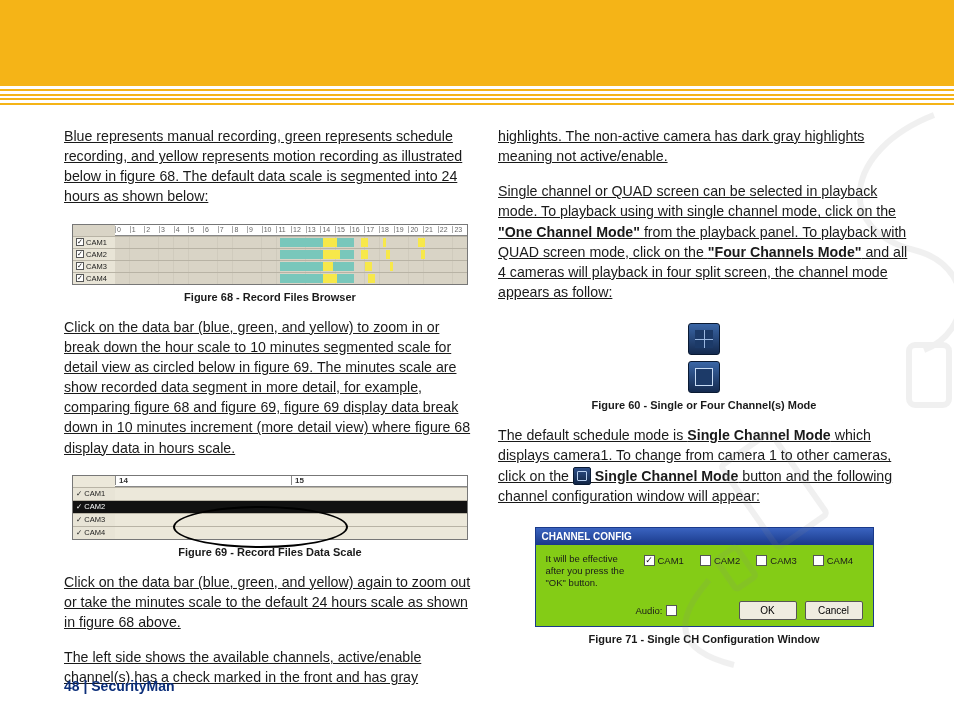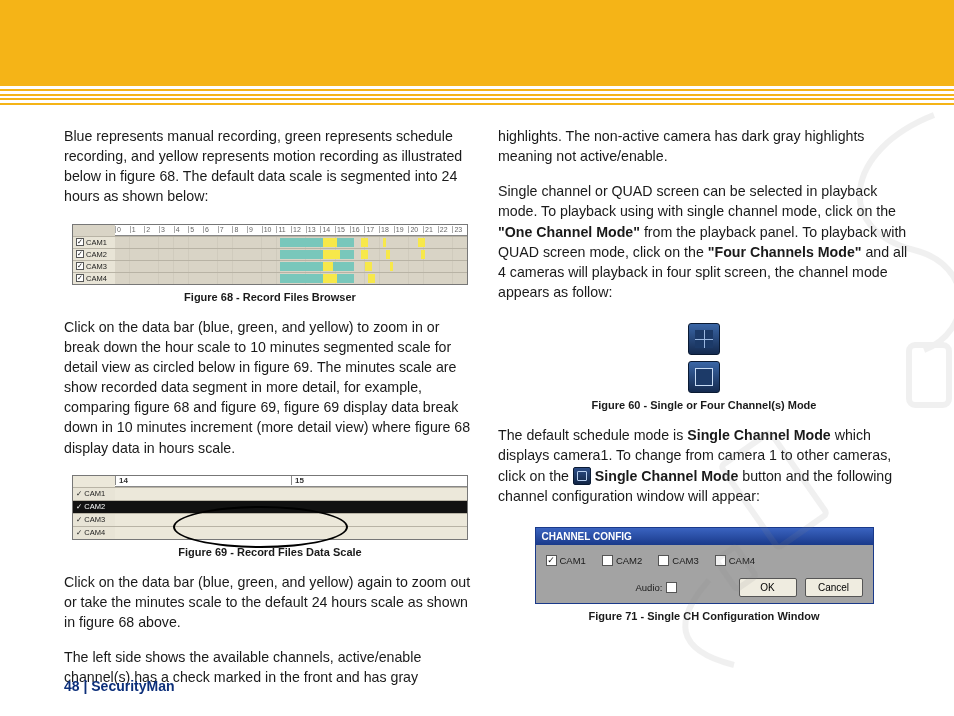--- a/index.html
+++ b/index.html
@@ -31,21 +31,21 @@
   .page {
     display: flex;
     gap: 22px;
     padding: 18px 44px 0 64px;
   }
   .col {
     flex: 1;
     display: flex;
     flex-direction: column;
   }
-  p { line-height: 1.42; margin-bottom: 15px; }
+  p { line-height: 1.42; margin-bottom: 15px; text-decoration: underline; }
   .bold { font-weight: 700; }
   .caption {
     text-align: center;
     font-size: 11px;
     font-weight: 700;
     margin: 4px 0 14px;
   }
   .fig { margin: 2px auto 2px; }
   .inline-icon {
     display: inline-block;
@@ -227,21 +227,21 @@
   .mode-btn .single {
     width: 18px; height: 18px;
     border: 1.5px solid #c8dcf5;
     background: #1c3a68;
   }
 
   
   .fig71 {
     width: 339px;
     border: 1px solid #1a3a8a;
-    background: #a3a3a3;
+    background: #84cc16;
     font-family: Tahoma, Arial, sans-serif;
     font-size: 10.5px;
     margin: 6px auto 2px;
   }
   .fig71 .titlebar {
     background: linear-gradient(#3a63c0, #1a3a8a);
     color: #fff;
     font-weight: 700;
     padding: 3px 6px;
     font-size: 10px;
@@ -499,20 +499,21 @@
     <div class="caption">Figure 60 - Single or Four Channel(s) Mode</div>
 
     <p>
       <span>The default schedule mode is </span><span class="bold">Single Channel Mode</span><span> which displays camera1. To change from camera 1 to other cameras, click on the </span><span class="inline-icon"></span><span class="bold"> Single Channel Mode</span><span> button and the following channel configuration window will appear:</span>
     </p>
 
     <div class="fig71">
       <div class="titlebar">CHANNEL CONFIG</div>
       <div class="body">
         <div class="toprow">
+          <div class="note">It will be effective after you press the "OK" button.</div>
           <div class="cams">
             <label class="cam">
                 <span class="cb">✓</span>
                 <span>CAM1</span>
               </label>
             <label class="cam">
                 <span class="cb"></span>
                 <span>CAM2</span>
               </label>
             <label class="cam">

